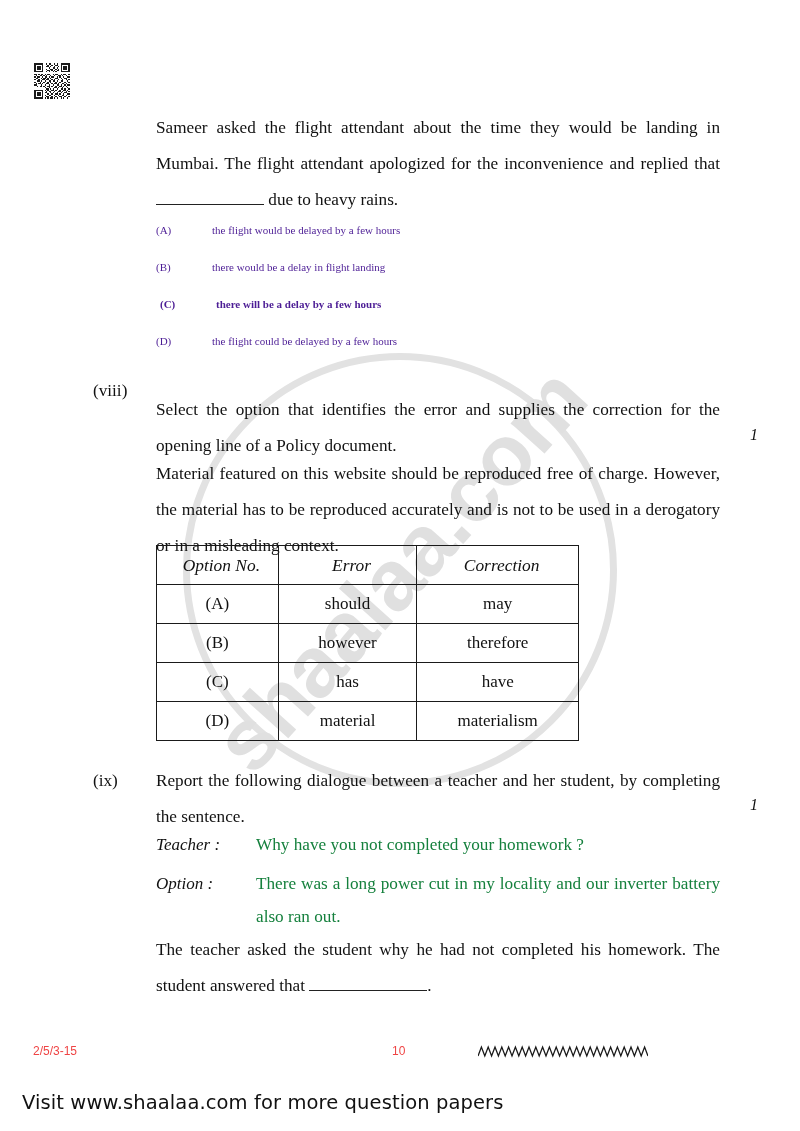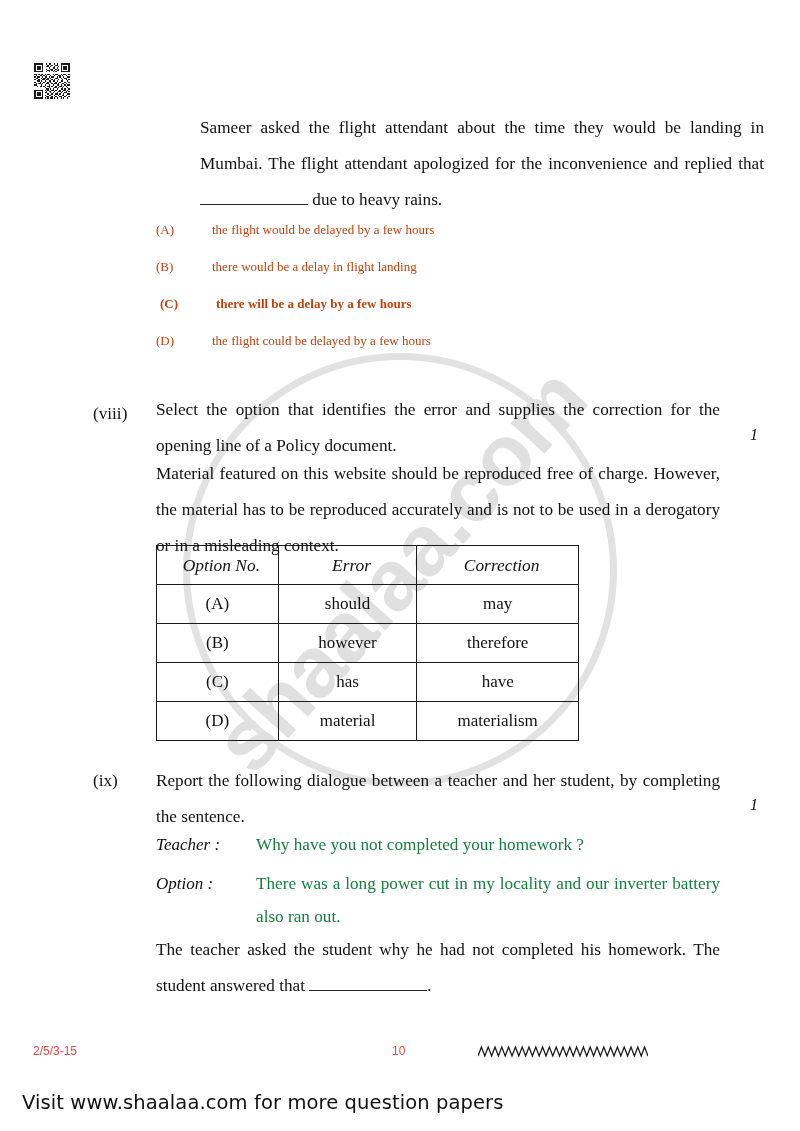--- a/index.html
+++ b/index.html
@@ -88,23 +88,23 @@
   .marks {
     position: absolute;
     font-size: 16px;
     line-height: 36px;
     font-style: italic;
     color: #111;
   }
 
   .opt-row {
     position: absolute;
-    font-size: 13px;
+    font-size: 11px;
     line-height: 36px;
-    color: #c2410c;
+    color: #4c1d95;
     white-space: nowrap;
   }
   .opt-row .opt-label {
     display: inline-block;
     width: 56px;
   }
 
   .blank {
     display: inline-block;
     border-bottom: 1.6px solid #222;
@@ -384,38 +384,38 @@
         <rect x="16" y="27" width="1" height="1"></rect>
       <rect x="18" y="27" width="1" height="1"></rect>
         <rect x="21" y="27" width="1" height="1"></rect>
       <rect x="23" y="27" width="1" height="1"></rect>
         <rect x="26" y="27" width="1" height="1"></rect>
     </g>
   </svg>
 
   <div id="content">
 
-    <div class="para" style="left:156px; top:110px; width:564px;margin-left:44px;">
+    <div class="para" style="left:156px; top:110px; width:564px;">
       <span>Sameer asked the flight attendant about the time they would be landing in Mumbai. The flight attendant apologized for the inconvenience and replied that </span><span class="blank" style="width:108px;"></span><span> due to heavy rains.</span>
     </div>
 
     <div class="opt-row" style="left:156px; top:212px;">
       <span class="opt-label">(A)</span><span>the flight would be delayed by a few hours</span>
     </div>
     <div class="opt-row" style="left:156px; top:249px;">
       <span class="opt-label">(B)</span><span>there would be a delay in flight landing</span>
     </div>
     <div class="opt-row" style="left:160px; top:286px;font-weight:bold;">
       <span class="opt-label">(C)</span><span>there will be a delay by a few hours</span>
     </div>
     <div class="opt-row" style="left:156px; top:323px;">
       <span class="opt-label">(D)</span><span>the flight could be delayed by a few hours</span>
     </div>
 
-    <div class="qnum" style="left:93px; top:396px;">(viii)</div>
+    <div class="qnum" style="left:93px; top:373px;">(viii)</div>
     <div class="para" style="left:156px; top:392px; width:564px;">Select the option that identifies the error and supplies the correction for the opening line of a Policy document.</div>
     <div class="marks" style="left:750px; top:417px;">1</div>
 
     <div class="para" style="left:156px; top:456px; width:564px;">Material featured on this website should be reproduced free of charge. However, the material has to be reproduced accurately and is not to be used in a derogatory or in a misleading context.</div>
 
     <table id="err-table">
       <colgroup>
           <col class="c1">
           <col class="c2">
           <col class="c3">

